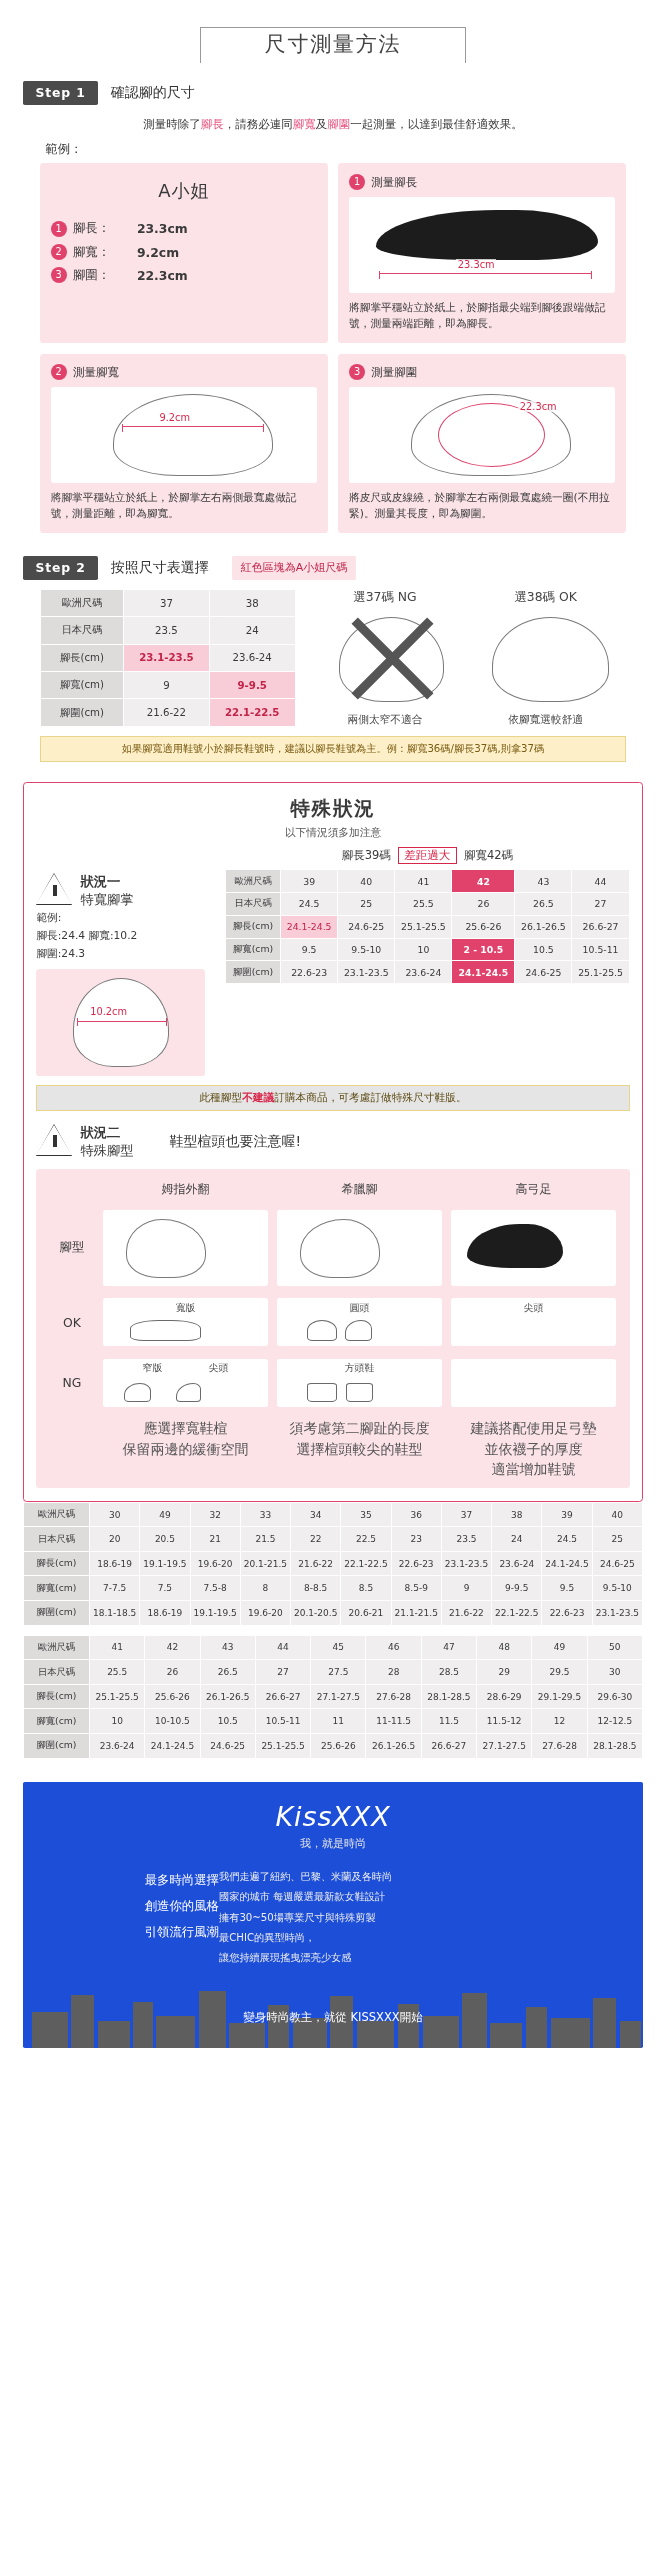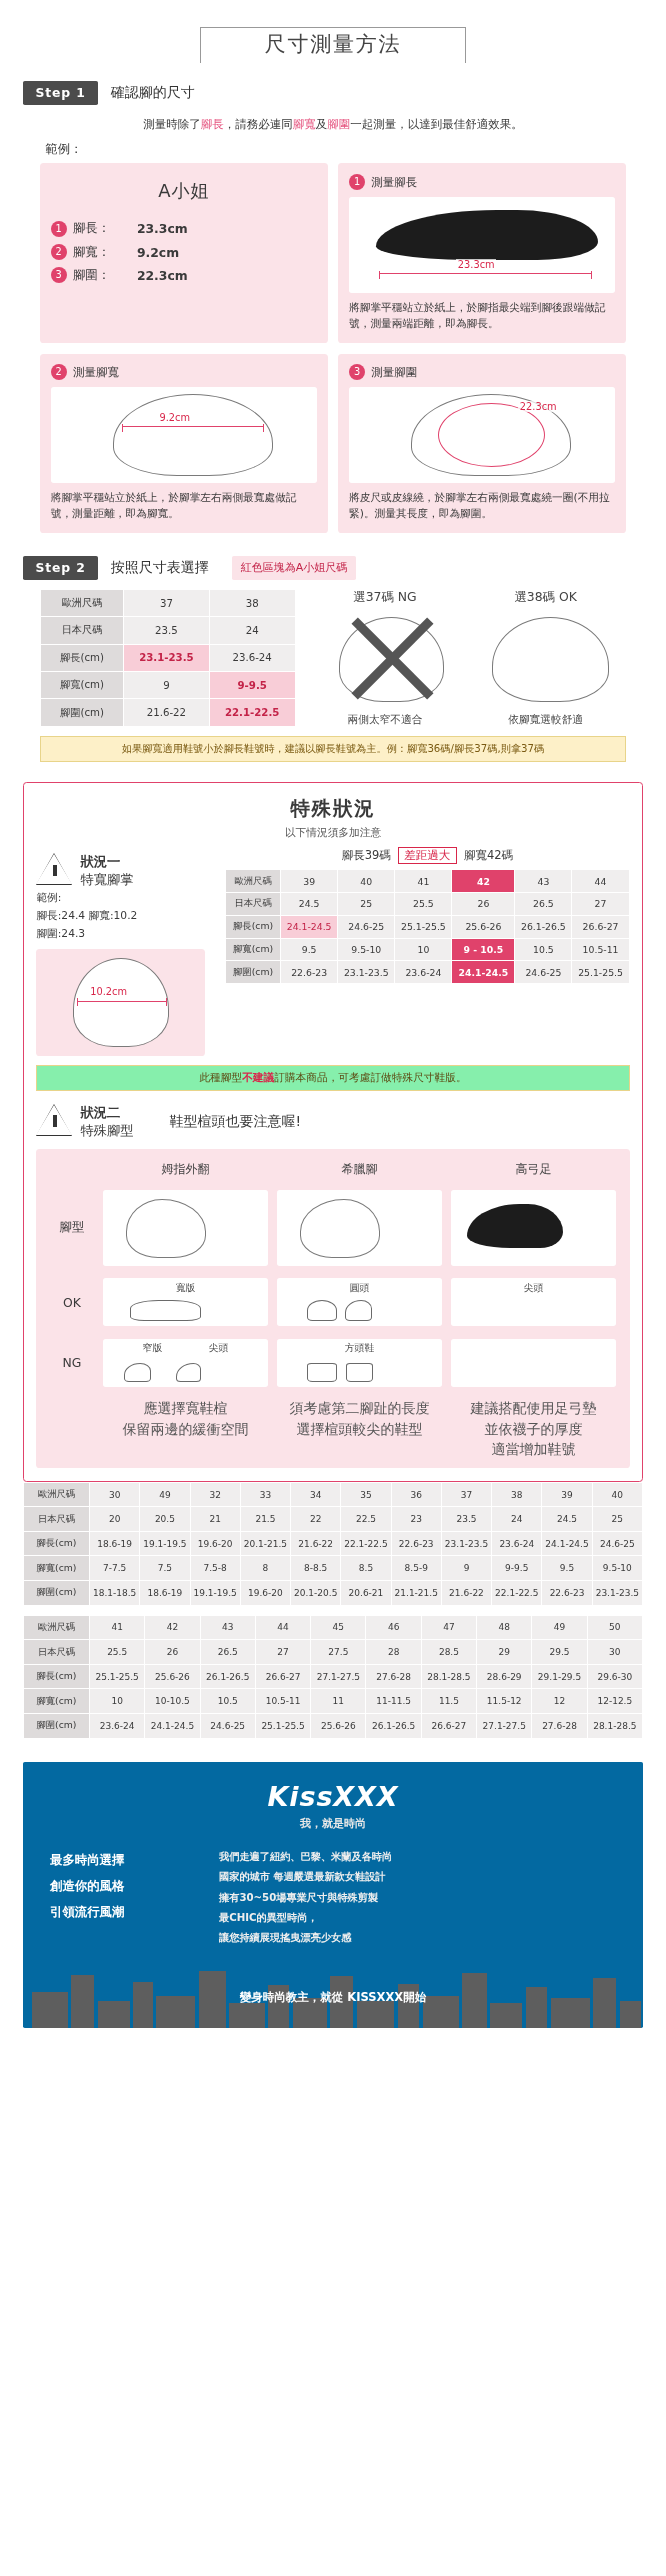--- a/index.html
+++ b/index.html
@@ -109,21 +109,21 @@
     font-size:10.2px; padding:5.3px 7px; color:#7a5a12; text-align:center;
   }
 
   
   .special {
     margin:19.5px 23px 0 23px; border:1.8px solid #e0426b; border-radius:3.6px; padding:12.4px;
   }
   .special-title { text-align:center; font-size:19.5px; font-weight:bold; letter-spacing:1.8px; }
   .special-sub { text-align:center; font-size:10.7px; color:#555; margin-top:3.6px; }
 
-  .warn-row { display:flex; align-items:center; margin-top:6px; }
+  .warn-row { display:flex; align-items:center; margin-top:26px; }
   .warn-ico { width:37px; height:34px; position:relative; margin-right:7px; }
   .warn-ico .tri {
     width:0;height:0;border-left:18px solid transparent;border-right:18px solid transparent;
     border-bottom:30px solid #fff; position:absolute; top:0; left:0;
   }
   .warn-ico .tri-b {
     width:0;height:0;border-left:18.7px solid transparent;border-right:18.7px solid transparent;
     border-bottom:32px solid #333; position:absolute; top:-0.9px; left:-0.9px;
   }
   .warn-ico .bang {
@@ -143,21 +143,21 @@
   .diffline { text-align:center; font-size:11.5px; margin-bottom:5.3px; }
   .diffbox { border:1.8px solid #d8264a; color:#d8264a; padding:0 5.3px; margin:0 3.6px; display:inline-block; }
 
   .wtable { border-collapse:collapse; width:100%; font-size:9.3px; }
   .wtable td { border:0.9px solid #fff; background:#f0eeee; padding:4.4px 1.8px; text-align:center; }
   .wtable td.hd { background:#dedbdb; width:55px; }
   .wtable td.pk { background:#f8cdd7; color:#c32348; }
   .wtable td.rd { background:#e0426b; color:#fff; font-weight:bold; }
 
   .yellowbar {
-    margin-top:9px; background:#86efac; border:0.9px solid #e8d48a;
+    margin-top:9px; background:#e5e5e5; border:0.9px solid #e8d48a;
     font-size:10.7px; padding:5.3px 7px; text-align:center; color:#5c4a12;
   }
   .yellowbar .strong { color:#d8264a; font-weight:bold; }
 
   
   .matrix { margin-top:9px; background:#fbe3e8; border-radius:3.6px; padding:9px; }
   .mrow { display:flex; align-items:stretch; }
   .mcell { flex:1; text-align:center; font-size:10.7px; padding:3.6px 1.8px; }
   .mlabel { width:53px; flex:0 0 53px; display:flex; align-items:center; justify-content:center; font-size:12.4px; }
   .mhead .mcell { font-size:12px; color:#444; padding-bottom:5.3px;}
@@ -170,28 +170,27 @@
 
   
   .cmp-title { text-align:center; color:#d8264a; font-size:14px; margin:23px 0 9px 0; }
   .cmp { border-collapse:collapse; width:620px; margin:0 23px; font-size:9px; }
   .cmp td { border:0.9px solid #fff; background:#f0eeee; text-align:center; padding:5.3px 0.9px; }
   .cmp td.hd { background:#dedbdb; width:66px; font-size:9.3px; }
   .cmp-gap { height:9px; }
 
   
   .footer {
-    margin:23px 23px 0 23px; height:266px; background:#0369a1; position:relative; overflow:hidden;
+    margin:23px 23px 0 23px; height:266px; background:#1d4ed8; position:relative; overflow:hidden;
     border-radius:1.8px;
-    font-weight:bold;
   }
   .f-logo { text-align:center; color:#fff; font-size:27px; font-style:italic; padding-top:19.5px; letter-spacing:0.9px;}
   .f-sub { text-align:center; color:#e7e7e7; font-size:11px; margin-top:3.6px; }
   .f-grid { display:flex; margin-top:16px; padding:0 27px; }
-  .f-left { width:169px; color:#fff; font-size:12.4px; line-height:2.1; text-align:left; }
+  .f-left { width:169px; color:#fff; font-size:12.4px; line-height:2.1; text-align:right; }
   .f-right { flex:1; color:#eee; font-size:10.2px; line-height:2.0; }
   .f-bottom { position:absolute; bottom:23px; width:100%; text-align:center; color:#fff; font-size:11.5px; }
   .skyline { position:absolute; bottom:0; left:0; width:100%; height:62px; }
   .skyline div { position:absolute; bottom:0; background:#5e5e5e; }
 </style>
 </head>
 <body>
 
 <div class="page">
 
@@ -400,21 +399,21 @@
             <td>25.1-25.5</td>
             <td>25.6-26</td>
             <td>26.1-26.5</td>
             <td>26.6-27</td>
           </tr>
           <tr>
             <td class="hd">腳寬(cm)</td>
             <td>9.5</td>
             <td>9.5-10</td>
             <td>10</td>
-            <td class="rd">9 - 10.5</td>
+            <td class="rd">2 - 10.5</td>
             <td>10.5</td>
             <td>10.5-11</td>
           </tr>
           <tr>
             <td class="hd">腳圍(cm)</td>
             <td>22.6-23</td>
             <td>23.1-23.5</td>
             <td>23.6-24</td>
             <td class="rd">24.1-24.5</td>
             <td>24.6-25</td>

